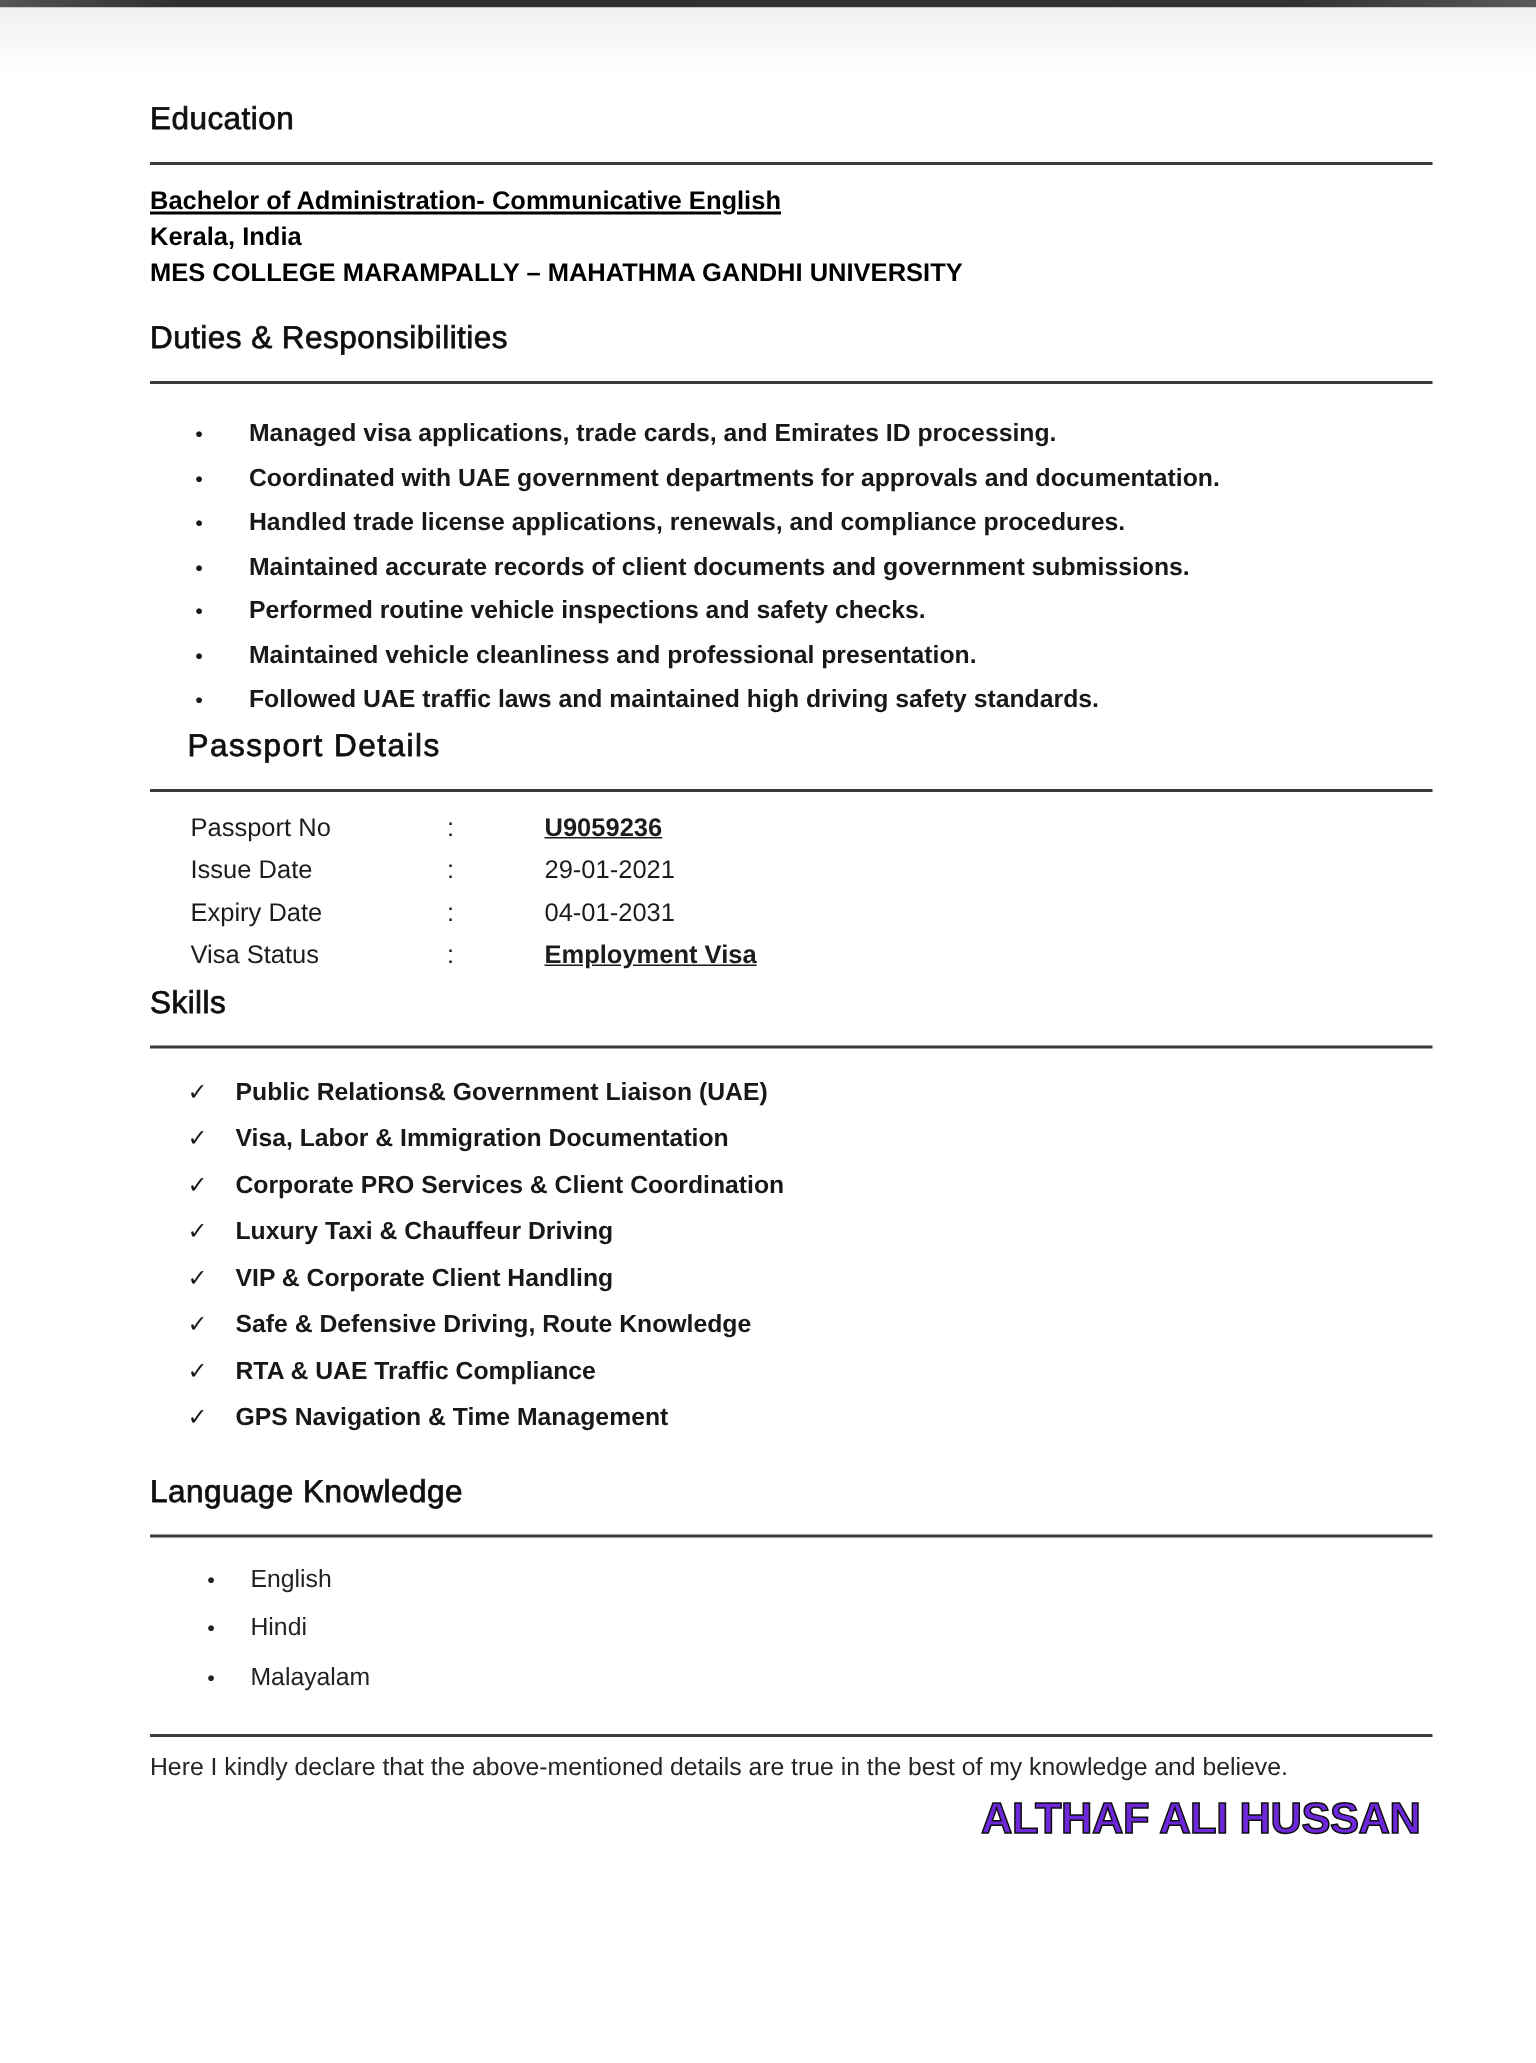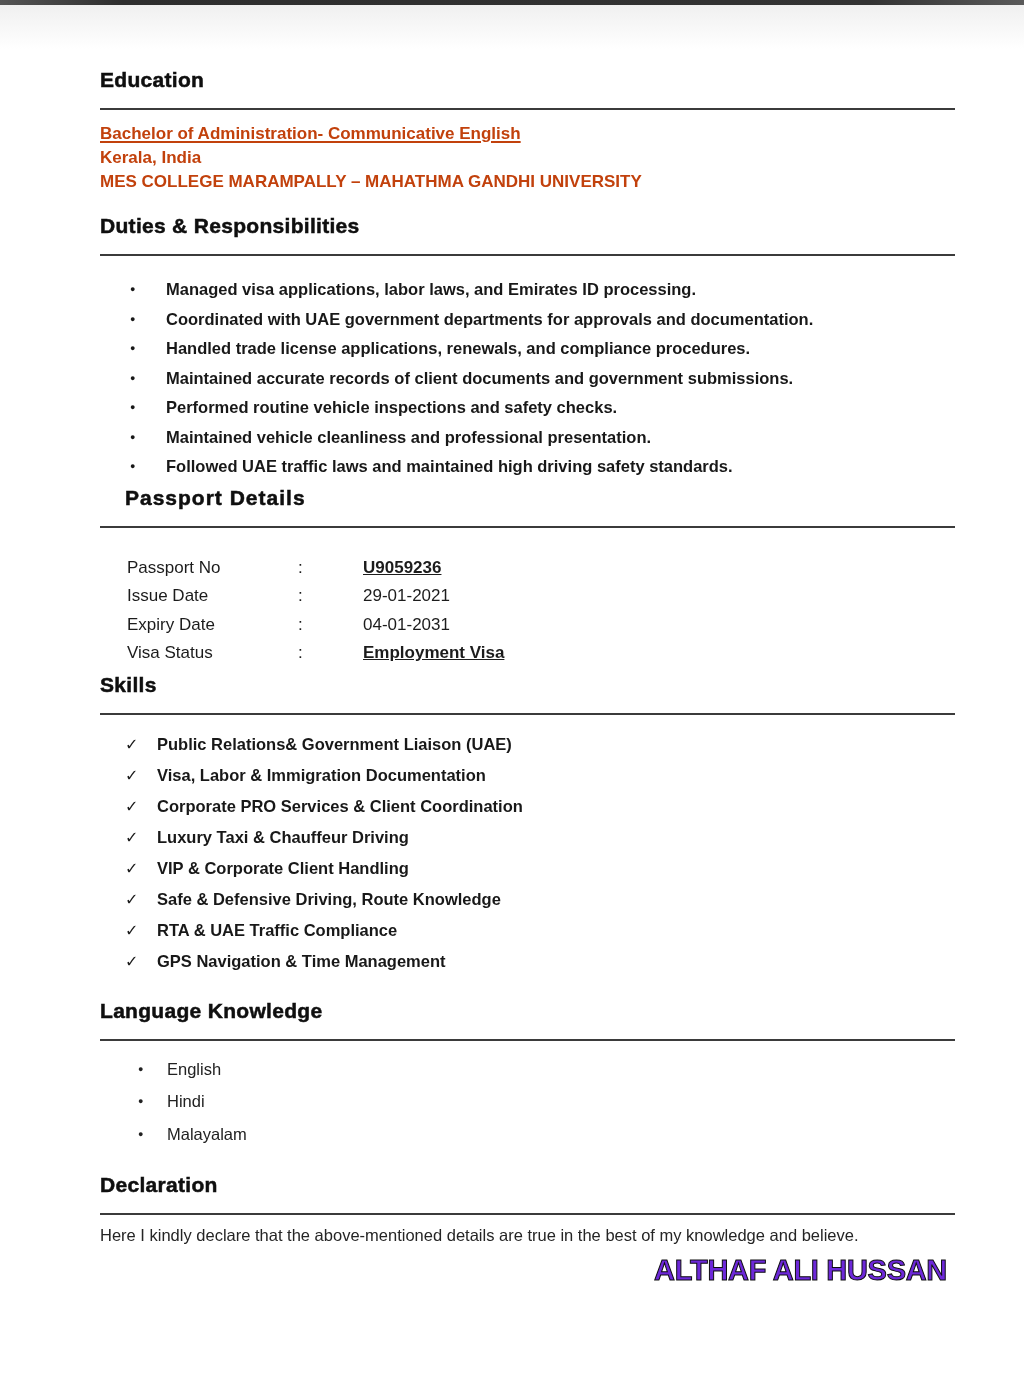--- a/index.html
+++ b/index.html
@@ -12,42 +12,42 @@
     font-family:"Liberation Sans","DejaVu Sans",sans-serif;
     color:#1c1c1c;
   }
   .scan-bar  { position:absolute; top:0; left:0; right:0; height:5px;
                background:linear-gradient(to right,#555 0%,#2e2e2e 12%,#333 85%,#5a5a5a 100%); }
   .scan-fade { position:absolute; top:5px; left:0; right:0; height:44px;
                background:linear-gradient(#f0f0f0,#ffffff); }
   .content { position:relative; padding:67px 69px 0 100px; }
 
   h2.sec {
-    font-size:21px; line-height:25px; font-weight:700;
+    font-size:21px; line-height:25px; font-weight:400;
     color:#0f0f0f; letter-spacing:.3px;
     -webkit-text-stroke:.5px #0f0f0f;
   }
   .rule { border-top:2px solid #3b3b3b; margin-top:16px; }
 
   
-  .edu-line { font-size:17px; line-height:24px; font-weight:bold; color:#c2410c; }
+  .edu-line { font-size:17px; line-height:24px; font-weight:bold; color:#000000; }
   .edu-degree { margin-top:12px; text-decoration:underline;
                 text-decoration-thickness:1.5px; text-underline-offset:2px; }
 
   
   .sec-duties { margin-top:19px; }
   ul { list-style:none; }
   .duties-list { margin-top:19px; }
   .duty { display:flex; line-height:29.5px; font-size:16.5px; font-weight:bold; color:#181818; }
   .duty .b { margin-left:30px; width:36px; font-size:15px; }
 
   
   .sec-passport { margin-top:3px; }
   .sec-passport h2 { padding-left:25px; letter-spacing:1px; }
-  .passport-rows { margin-top:26px; }
+  .passport-rows { margin-top:10px; }
   .p-row { display:flex; line-height:28.5px; font-size:17px; padding-left:27px; }
   .p-label { width:171px; }
   .p-colon { width:65px; }
   .p-row.bold-val .p-value { font-weight:bold;text-decoration:underline; }
 
   
   .sec-skills { margin-top:4px; }
   .skills-list { margin-top:14px; }
   .skill { display:flex; line-height:31px; font-size:16.5px; font-weight:bold; color:#181818; }
   .skill .check { margin-left:25px; width:32px; font-weight:400; font-size:16px; }
@@ -83,21 +83,21 @@
       <p class="edu-line">Kerala, India</p>
       <p class="edu-line">MES COLLEGE MARAMPALLY – MAHATHMA GANDHI UNIVERSITY</p>
     </section>
 
     <section class="sec-duties">
       <h2 class="sec">Duties &amp; Responsibilities</h2>
       <div class="rule"></div>
       <ul class="duties-list">
         <li class="duty">
             <span class="b" style="font-size: 9px; align-self: center;">●</span>
-            <span>Managed visa applications, labor laws, and Emirates ID processing.</span>
+            <span>Managed visa applications, trade cards, and Emirates ID processing.</span>
           </li>
         <li class="duty">
             <span class="b" style="font-size: 9px; align-self: center;">●</span>
             <span>Coordinated with UAE government departments for approvals and documentation.</span>
           </li>
         <li class="duty">
             <span class="b" style="font-size: 9px; align-self: center;">●</span>
             <span>Handled trade license applications, renewals, and compliance procedures.</span>
           </li>
         <li class="duty">
@@ -198,20 +198,19 @@
             <span>Hindi</span>
           </li>
         <li class="lang">
             <span class="b" style="font-size: 9px; align-self: center;">●</span>
             <span>Malayalam</span>
           </li>
       </ul>
     </section>
 
     <section class="sec-decl">
-      <h2 class="sec">Declaration</h2>
       <div class="rule"></div>
       <p class="decl-text">Here I kindly declare that the above-mentioned details are true in the best of my knowledge and believe.</p>
       <div class="signature">ALTHAF ALI HUSSAN</div>
     </section>
 
   </div>
 </div>
 
 </body></html>

